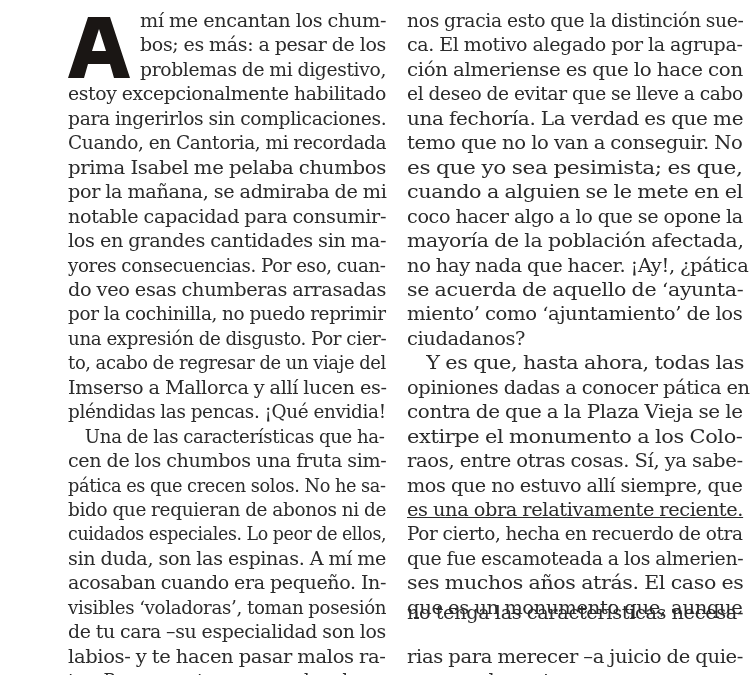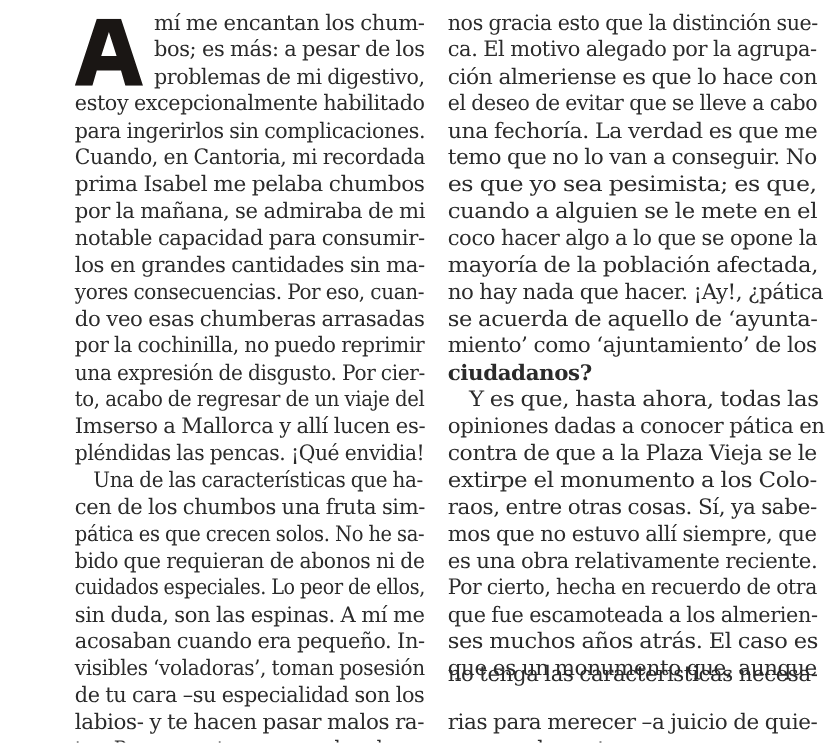--- a/index.html
+++ b/index.html
@@ -94,28 +94,28 @@
     <div class="line" style="top: 82.35px; transform-origin: left top; transform: scaleX(0.96);">el deseo de evitar que se lleve a cabo</div>
     <div class="line" style="top: 106.8px; transform-origin: left top; transform: scaleX(1.031);">una fechoría. La verdad es que me</div>
     <div class="line" style="top: 131.25px; transform-origin: left top; transform: scaleX(1.012);">temo que no lo van a conseguir. No</div>
     <div class="line" style="top: 155.7px; transform-origin: left top; transform: scaleX(1.116);">es que yo sea pesimista; es que,</div>
     <div class="line" style="top: 180.15px; transform-origin: left top; transform: scaleX(1.07);">cuando a alguien se le mete en el</div>
     <div class="line" style="top: 204.6px; transform-origin: left top; transform: scaleX(0.988);">coco hacer algo a lo que se opone la</div>
     <div class="line" style="top: 229.05px; transform-origin: left top; transform: scaleX(1.057);">mayoría de la población afectada,</div>
     <div class="line" style="top: 253.5px; transform-origin: left top; transform: scaleX(1);">no hay nada que hacer. ¡Ay!, ¿pática</div>
     <div class="line" style="top: 277.95px; transform-origin: left top; transform: scaleX(1.06);">se acuerda de aquello de ‘ayunta-</div>
     <div class="line" style="top: 302.4px; transform-origin: left top; transform: scaleX(1.012);">miento’ como ‘ajuntamiento’ de los</div>
-    <div class="line" style="top: 326.85px; font-weight: bold;">ciudadanos?</div>
+    <div class="line" style="top: 326.85px;">ciudadanos?</div>
     <div class="line indent" style="top: 351.3px; transform-origin: left top; transform: scaleX(1.071);">Y es que, hasta ahora, todas las</div>
     <div class="line" style="top: 375.75px; transform-origin: left top; transform: scaleX(1);">opiniones dadas a conocer pática en</div>
     <div class="line" style="top: 400.2px; transform-origin: left top; transform: scaleX(1.028);">contra de que a la Plaza Vieja se le</div>
     <div class="line" style="top: 424.65px; transform-origin: left top; transform: scaleX(1.077);">extirpe el monumento a los Colo-</div>
     <div class="line" style="top: 449.1px; transform-origin: left top; transform: scaleX(1.009);">raos, entre otras cosas. Sí, ya sabe-</div>
     <div class="line" style="top: 473.55px; transform-origin: left top; transform: scaleX(0.991);">mos que no estuvo allí siempre, que</div>
-    <div class="line" style="top: 498px; transform-origin: left top; transform: scaleX(0.997);">es una obra relativamente reciente.</div>
+    <div class="line" style="top: 498px; transform-origin: left top; transform: scaleX(0.997); text-decoration: underline;">es una obra relativamente reciente.</div>
     <div class="line" style="top: 522.45px; transform-origin: left top; transform: scaleX(0.949);">Por cierto, hecha en recuerdo de otra</div>
     <div class="line" style="top: 546.9px; transform-origin: left top; transform: scaleX(0.974);">que fue escamoteada a los almerien-</div>
     <div class="line" style="top: 571.35px; transform-origin: left top; transform: scaleX(1.06);">ses muchos años atrás. El caso es</div>
     <div class="line" style="top: 595.8px; transform-origin: left top; transform: scaleX(1.009);">que es un monumento que, aunque</div>
     <div class="line" style="top: 589px; transform-origin: left top; transform: scaleX(0.997); margin-top: 12px;">no tenga las características necesa-</div>
     <div class="line" style="top: 644.7px; transform-origin: left top; transform: scaleX(1.009);">rias para merecer –a juicio de quie-</div>
     <div class="line" style="top: 669.15px; transform-origin: left top; transform: scaleX(0.988);">nes regulan estas cosas- ser conser-</div>
   </div>
 
 </body></html>

